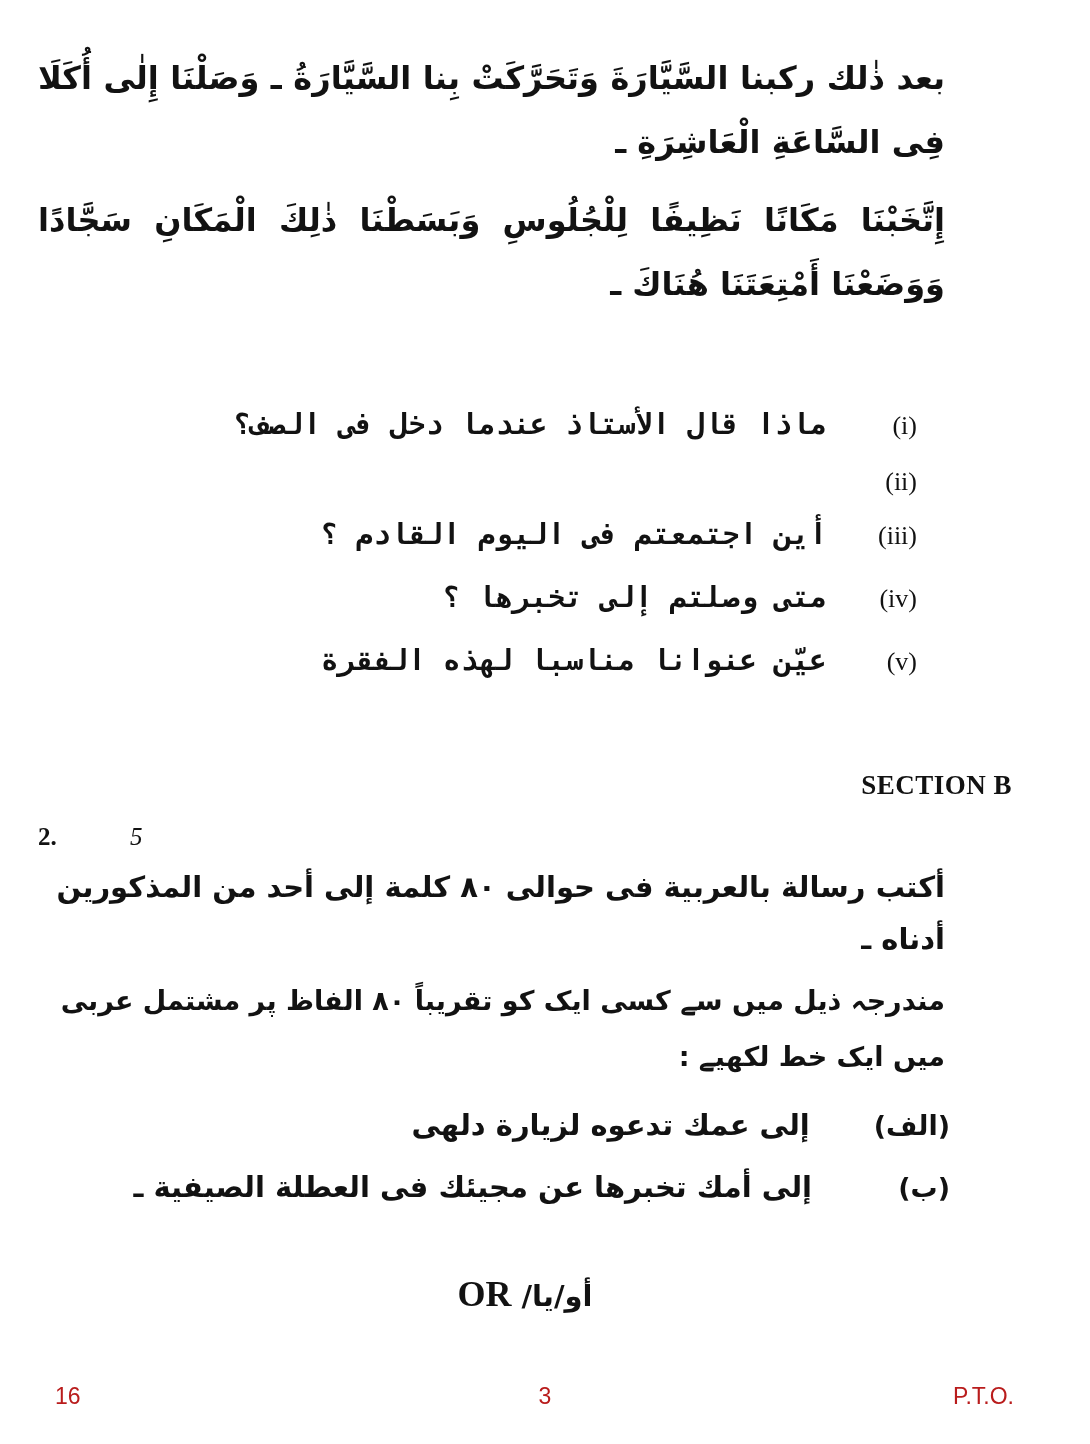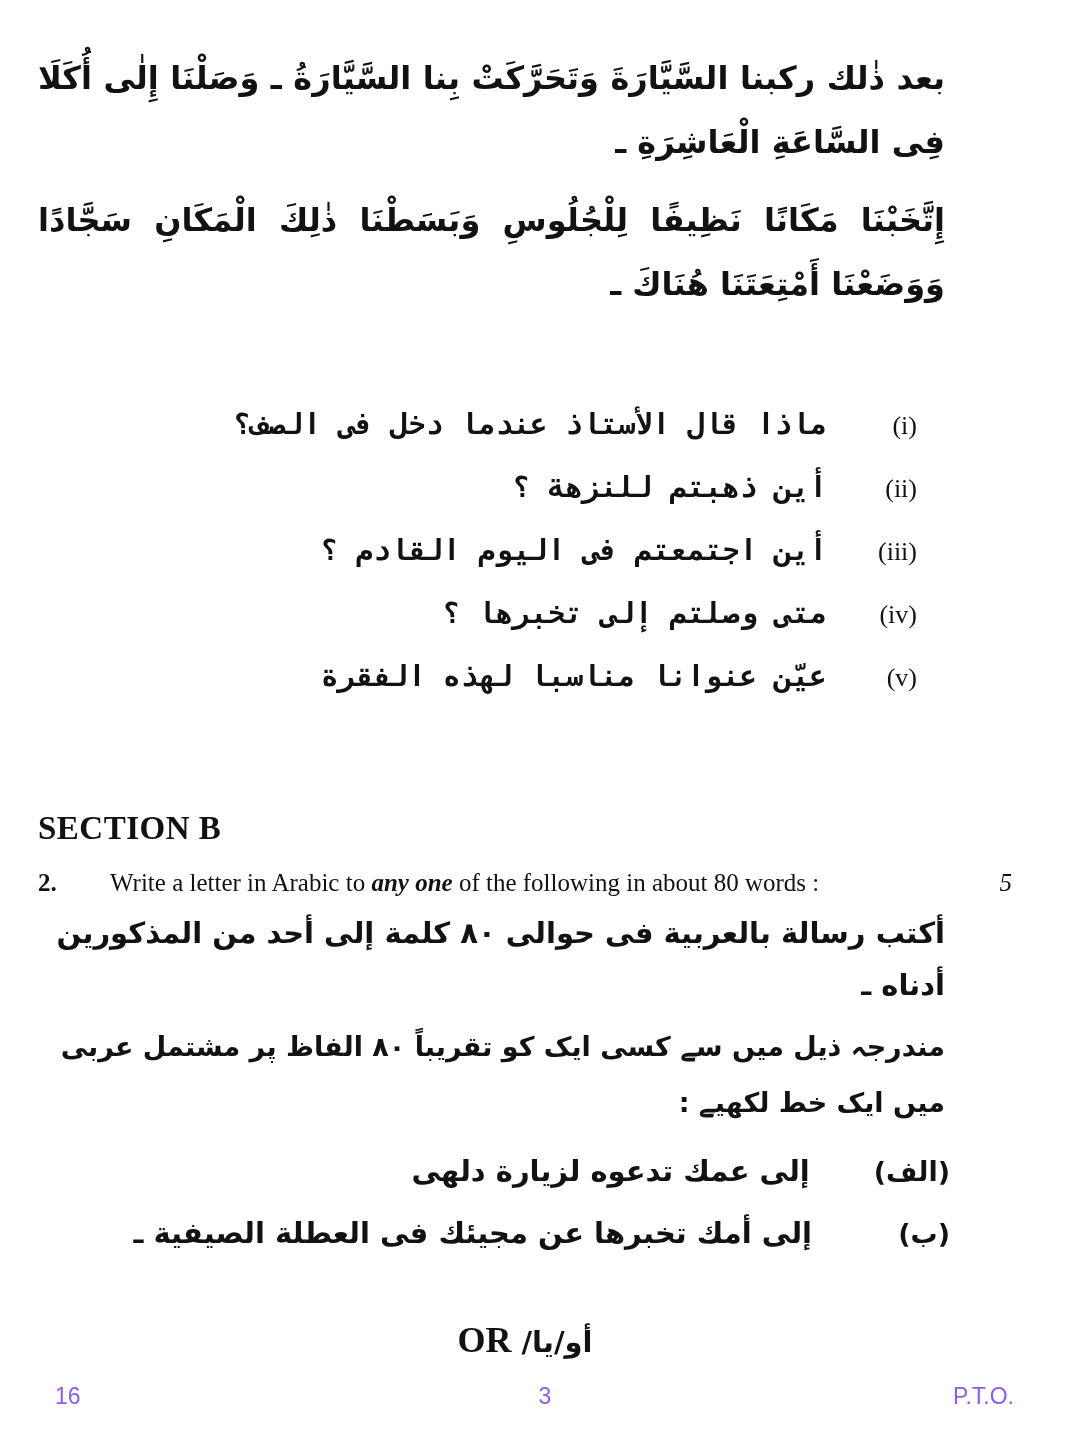--- a/index.html
+++ b/index.html
@@ -45,25 +45,25 @@
     text-align: right;
   }
   .q-text {
     font-family: Liberation Mono, monospace;
     font-weight: 700;
     font-size: 29px;
     line-height: 46px;
   }
 
   .section-heading {
-    margin-top: 108px;
-    text-align: left;
-    font-family: "Liberation Serif", serif;
-    font-weight: 700;
-    font-size: 33px;
+    margin-top: 84px;
+    text-align: right;
+    font-family: "Liberation Serif", serif;
+    font-weight: 700;
+    font-size: 27px;
     letter-spacing: 0.5px;
   }
 
   .q2-row {
     display: flex;
     align-items: baseline;
     margin-top: 22px;
     font-family: "Liberation Serif", serif;
     font-size: 25px;
   }
@@ -129,21 +129,21 @@
     direction: ltr;
     unicode-bidi: isolate;
   }
 
   .footer {
     position: absolute;
     left: 0; right: 0; bottom: 34px;
     height: 30px;
     font-family: "Liberation Sans", sans-serif;
     font-size: 23px;
-    color: #8b5cf6;
+    color: #b91c1c;
     padding-left: 24px;
   }
   .f-left   { position: absolute; left: 55px; bottom: 0; }
   .f-center { position: absolute; left: 0; right: 0; text-align: center; bottom: 0; }
   .f-right  { position: absolute; right: 76px; bottom: 0; }
 </style>
 </head>
 <body>
 
 <div class="page">
@@ -152,41 +152,39 @@
     <p class="para">بعد ذٰلك ركبنا السَّيَّارَةَ وَتَحَرَّكَتْ بِنا السَّيَّارَةُ ـ وَصَلْنَا إِلٰى أُكَلَا فِى السَّاعَةِ الْعَاشِرَةِ ـ</p>
     <p class="para">إِتَّخَبْنَا مَكَانًا نَظِيفًا لِلْجُلُوسِ وَبَسَطْنَا ذٰلِكَ الْمَكَانِ سَجَّادًا وَوَضَعْنَا أَمْتِعَتَنَا هُنَاكَ ـ</p>
 
     <div class="questions">
       <div class="q-row">
         <span class="q-num">(i)</span>
         <span class="q-text">ماذا قال الأستاذ عندما دخل فى الصف؟</span>
       </div>
       <div class="q-row">
         <span class="q-num">(ii)</span>
-        <span class="q-text">أين ذهبتم للنزهة ؟</span>
       </div>
       <div class="q-row">
         <span class="q-num">(iii)</span>
         <span class="q-text">أين اجتمعتم فى اليوم القادم ؟</span>
       </div>
       <div class="q-row">
         <span class="q-num">(iv)</span>
         <span class="q-text">متى وصلتم إلى تخبرها ؟</span>
       </div>
       <div class="q-row">
         <span class="q-num">(v)</span>
         <span class="q-text">عيّن عنوانا مناسبا لهذه الفقرة</span>
       </div>
     </div>
 
     <div class="section-heading">SECTION B</div>
 
     <div class="q2-row">
       <span class="q2-num">2.</span>
-      <span class="q2-text"><span>Write a letter in Arabic to </span><span class="q2-em">any one</span><span> of the following in about 80 words :</span></span>
       <span class="q2-marks">5</span>
     </div>
 
     <div class="instr-ar">أكتب رسالة بالعربية فى حوالى ٨٠ كلمة إلى أحد من المذكورين أدناه ـ</div>
     <div class="instr-ur">مندرجہ ذیل میں سے کسی ایک کو تقریباً ٨٠ الفاظ پر مشتمل عربی میں ایک خط لکھیے :</div>
 
     <div class="options">
       <div class="opt-row">
         <span class="opt-label">(الف)</span>
         <span class="opt-text">إلى عمك تدعوه لزيارة دلهى</span>

